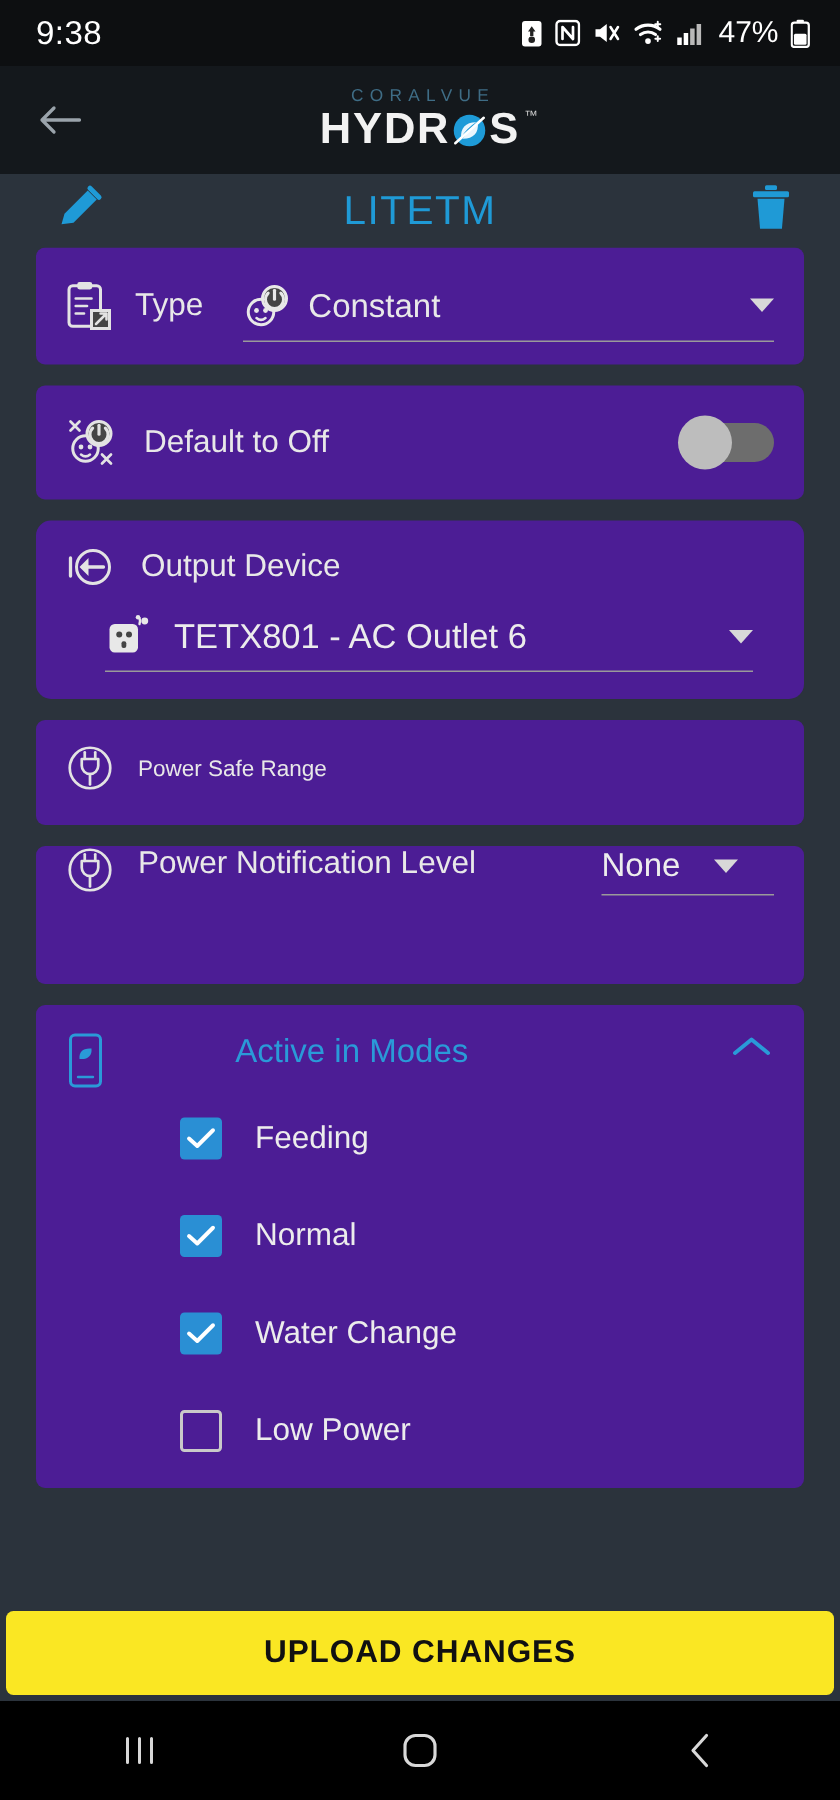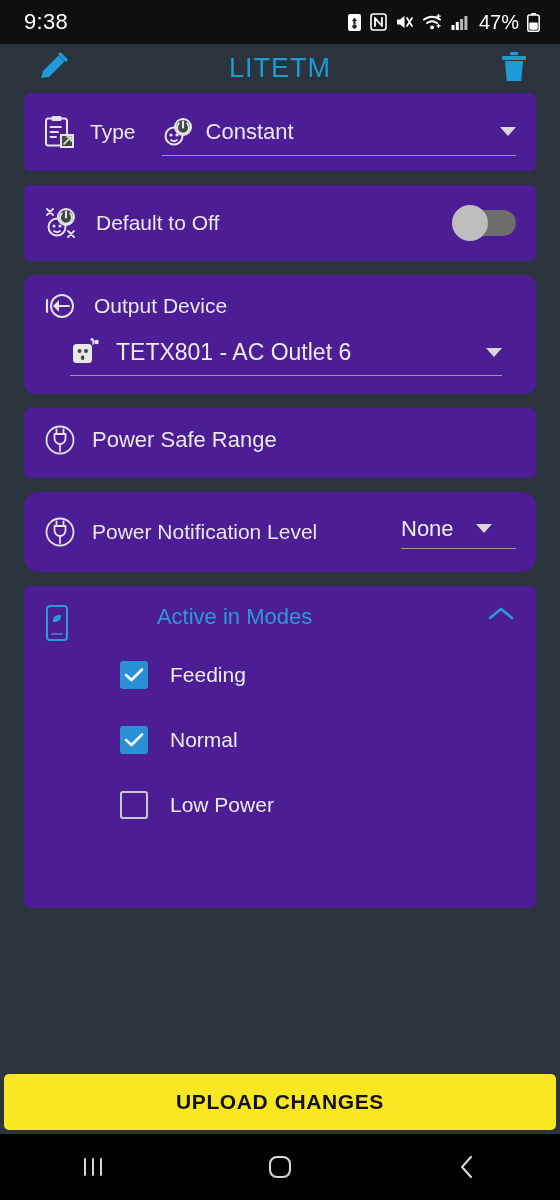--- a/index.html
+++ b/index.html
@@ -149,21 +149,21 @@
     margin: 16px 14px 0 26px;
     border-bottom: 1.5px solid #9a9a9a;
     padding-bottom: 8px;
     justify-content: flex-end;
   }
   .out-select .sel-text { color: #ececec; font-size: 23px; margin-left: 14px; }
 
   
   .psr-card { padding: 16px 20px 22px 20px; }
   .psr-head { display: flex; align-items: center; }
-  .psr-head .label { margin-left: 16px; font-size: 22px; }
+  .psr-head .label { margin-left: 16px; font-size: 15px; }
   .psr-slider-row {
     display: flex; align-items: center; margin-top: 18px;
   }
   .wval { color: #e0e0e0; font-size: 20px; white-space: nowrap; }
   .slider {
     position: relative;
     flex: 1 1 auto;
     height: 26px;
     margin: 0 16px;
     display: flex; align-items: center;
@@ -176,21 +176,21 @@
     position: absolute; height: 5px; background: #2a8fd4; border-radius: 3px;
   }
   .thumb {
     position: absolute; width: 26px; height: 26px;
     border-radius: 50%; background: #2a8fd4;
     transform: translateX(-13px);
   }
   .range-ico { margin-left: 6px; flex: none; }
 
   
-  .pnl-card { height: 80px; display: flex; align-items: center; padding: 0 20px; border-radius: 14px; }
+  .pnl-card { height: 92px; display: flex; align-items: flex-start; padding: 0 20px; }
   .pnl-card .label { margin-left: 16px; }
   .pnl-select {
     margin-left: auto;
     display: flex; align-items: center;
     border-bottom: 1.5px solid #9a9a9a;
     padding-bottom: 6px; min-width: 115px;
   }
   .pnl-select .sel-text { color: #ededed; font-size: 22px; }
   .pnl-select .caret { margin-left: 22px; }
 
@@ -284,20 +284,43 @@
       <span>
         <svg width="13" height="19" viewBox="0 0 13 19">
             <rect x="4" y="0" width="5" height="2" rx="1" fill="#fff"></rect>
             <rect x="0.8" y="2" width="11.4" height="16.3" rx="1.8" fill="none" stroke="#fff" stroke-width="1.5"></rect>
             <rect x="2.3" y="9.5" width="8.4" height="7.3" rx="1" fill="#fff"></rect>
           </svg>
       </span>
     </div>
   </div>
 
+  <div class="appbar">
+    <div class="back-btn">
+      <svg width="30" height="22" viewBox="0 0 30 22">
+          <path d="M28 11 H3 M11 3 L3 11 L11 19" fill="none" stroke="#9aa3ab" stroke-width="2.2" stroke-linecap="round" stroke-linejoin="round"></path>
+        </svg>
+    </div>
+    <div class="logo-wrap">
+      <div class="logo-coralvue">CORALVUE</div>
+      <div class="logo-hydros">
+        <span>HYDR</span>
+        <span class="leaf-o">
+          <svg width="24" height="24" viewBox="0 0 24 24">
+            <circle cx="12" cy="12" r="10.5" fill="#1e9bd8"></circle>
+            <path d="M17.5 6.5 C10 6 5.5 10 6.5 17.5 C14 18 18.5 14 17.5 6.5 Z" fill="#eaf6fd"></path>
+            <path d="M17 7 C13 9.5 9.5 13 7 17" stroke="#1e9bd8" stroke-width="1.4" fill="none" stroke-linecap="round"></path>
+            <path d="M2.5 20.5 L21.5 3.5" stroke="#ffffff" stroke-width="1.7" stroke-linecap="round"></path>
+          </svg>
+        </span>
+        <span>S</span>
+        <span class="logo-tm">™</span>
+      </div>
+    </div>
+  </div>
 
   <div class="title-row">
     <div class="icon-btn-left">
       <svg width="34" height="34" viewBox="0 0 34 34">
         <path d="M5 28 L7 21 L22.5 5.5 L28.5 11.5 L13 27 Z" fill="#1f9ad6"></path>
         <path d="M24 4 L30 10" stroke="#1f9ad6" stroke-width="3.4" stroke-linecap="round"></path>
       </svg>
     </div>
     <div class="title-text">LITETM</div>
     <div class="icon-btn-right">
@@ -447,20 +470,28 @@
           </div>
           <div class="mode-row">
             <span class="cb on">
               <svg width="20" height="16" viewBox="0 0 20 16">
                 <path d="M2 8 L7.5 13 L18 2.5" fill="none" stroke="#fff" stroke-width="2.6" stroke-linecap="round" stroke-linejoin="round"></path>
               </svg>
             </span>
             <span class="mode-label">Normal</span>
           </div>
           <div class="mode-row">
+            <span class="cb on">
+              <svg width="20" height="16" viewBox="0 0 20 16">
+                <path d="M2 8 L7.5 13 L18 2.5" fill="none" stroke="#fff" stroke-width="2.6" stroke-linecap="round" stroke-linejoin="round"></path>
+              </svg>
+            </span>
+            <span class="mode-label">Water Change</span>
+          </div>
+          <div class="mode-row">
             <span class="cb off"></span>
             <span class="mode-label">Low Power</span>
           </div>
         </div>
     </div>
 
   </div>
 
   <div class="upload-btn">UPLOAD CHANGES</div>
 

